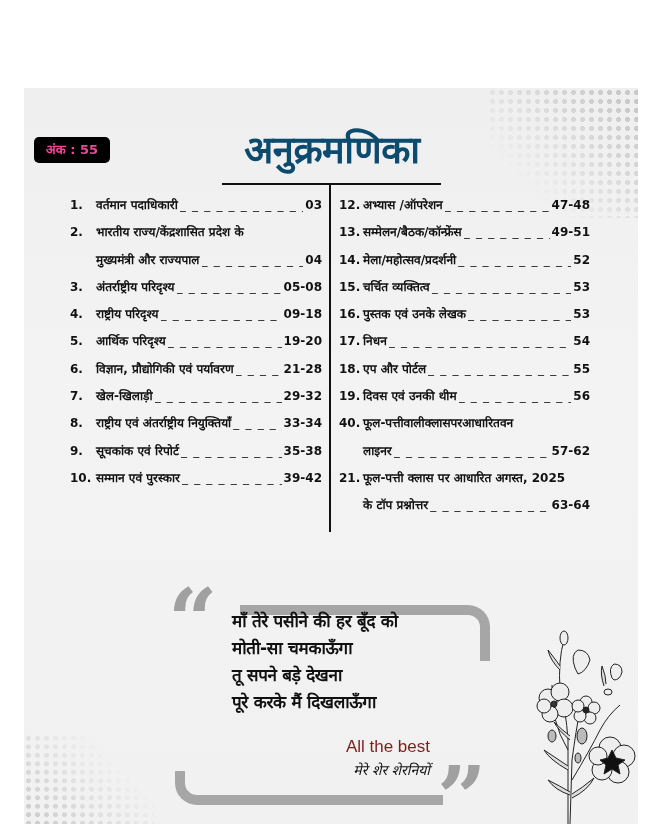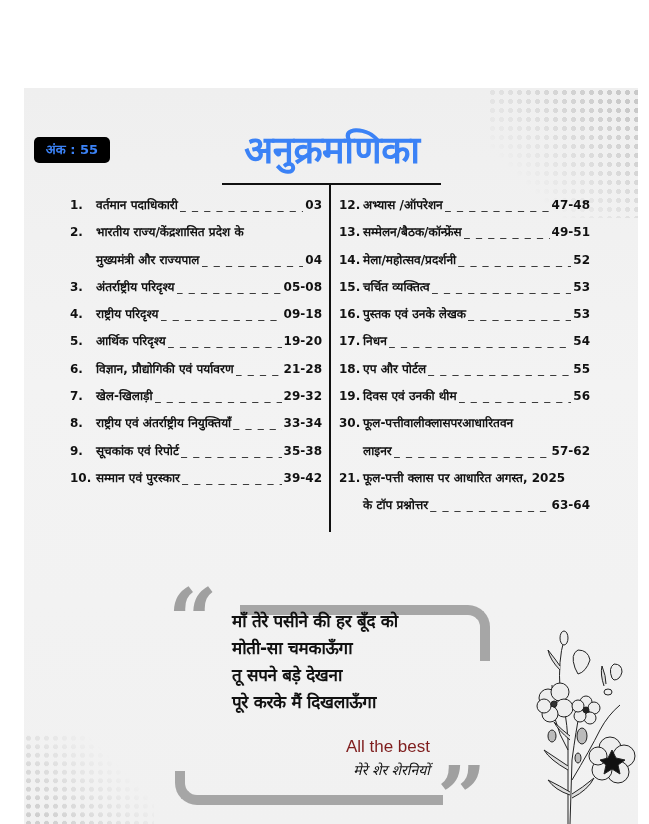--- a/index.html
+++ b/index.html
@@ -21,26 +21,26 @@
   }
   .dots-bl {
     position: absolute; left: 0; bottom: 0; width: 130px; height: 90px;
     background-image: radial-gradient(circle, #cfcfcf 2.4px, transparent 2.6px);
     background-size: 9px 8.5px;
     -webkit-mask-image: linear-gradient(45deg, rgba(0,0,0,1) 10%, rgba(0,0,0,0) 70%);
     mask-image: linear-gradient(45deg, rgba(0,0,0,1) 10%, rgba(0,0,0,0) 70%);
   }
   .issue-badge {
     position: absolute; left: 34px; top: 137px; width: 76px; height: 26px;
-    background: #000; color: #3b82f6; border-radius: 5px;
+    background: #000; color: #ec4899; border-radius: 5px;
     font-weight: bold; font-size: 13px; line-height: 26px; text-align: center;
   }
   .title {
     position: absolute; left: 222px; top: 120px; width: 220px; text-align: center;
-    font-size: 38px; font-weight: bold; color: #3b82f6; line-height: 60px; letter-spacing: -0.5px;
+    font-size: 38px; font-weight: bold; color: #0c4a6e; line-height: 60px; letter-spacing: -0.5px;
   }
   .title-rule { position: absolute; left: 222px; top: 183px; width: 219px; height: 2px; background: #111; }
   .col-rule { position: absolute; left: 329px; top: 185px; width: 2px; height: 347px; background: #111; }
 
   .toc { position: absolute; top: 196px; font-size: 12px; font-weight: bold; color: #111; }
   .toc.left { left: 70px; width: 252px; }
   .toc.right { left: 339px; width: 251px; }
   .row { display: flex; align-items: baseline; height: 27.3px; white-space: nowrap; }
   .num { width: 26px; flex: none; }
   .toc.right .num { width: 24px; }
@@ -204,21 +204,21 @@
     <span class="dash"></span>
     <span class="page-no">55</span>
   </div>
   <div class="row">
     <span class="num">19.</span>
     <span class="label">दिवस एवं उनकी थीम</span>
     <span class="dash"></span>
     <span class="page-no">56</span>
   </div>
   <div class="row">
-    <span class="num">30.</span>
+    <span class="num">40.</span>
     <span class="justify">
       <span>फूल-पत्ती</span>
       <span>वाली</span>
       <span>क्लास</span>
       <span>पर</span>
       <span>आधारित</span>
       <span>वन</span>
     </span>
   </div>
   <div class="row cont">

